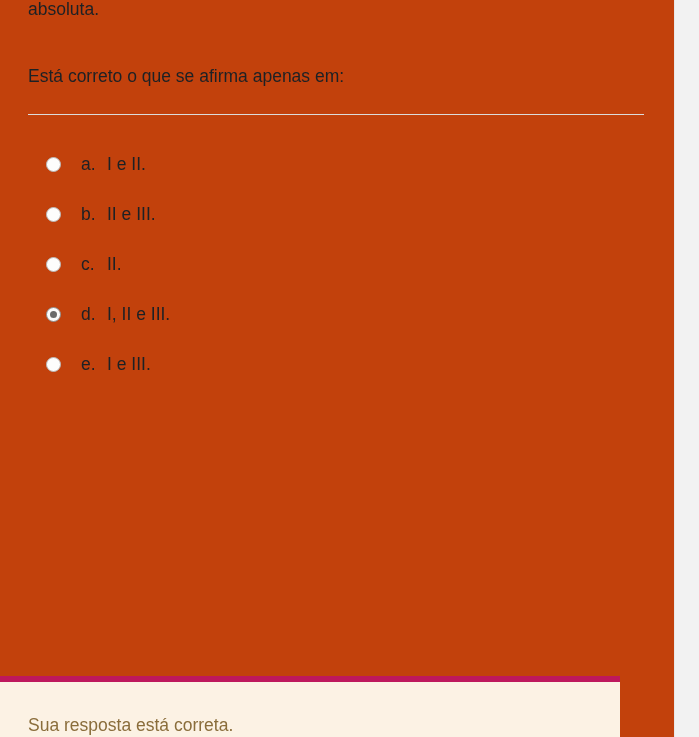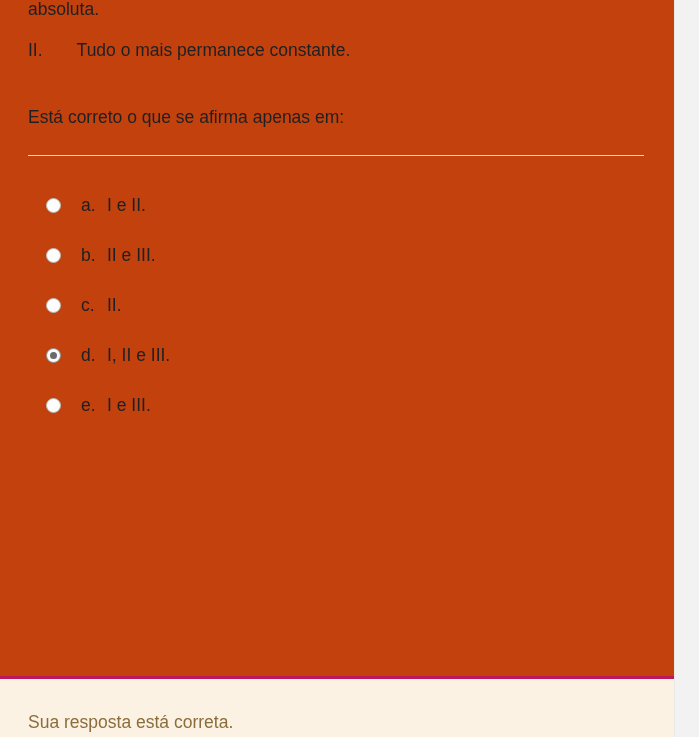--- a/index.html
+++ b/index.html
@@ -117,46 +117,43 @@
   }
   .answer-text {
     font-size: 17.5px;
     color: #1d2125;
     text-align: center;
   }
   .feedback {
     position: absolute;
     left: 0;
     top: 676px;
-    width: 674px;
+    width: 620px;
     height: 61px;
     background: #fcf2e4;
-    border-top: 3px solid #be185d;
+    border-top: 6px solid #be185d;
     box-sizing: border-box;
   }
   .feedback-text {
     position: absolute;
     left: 28px;
     top: 33px;
     font-size: 17.5px;
     color: #8a6d3b;
   }
 </style>
 </head>
 <body>
 
 <div class="page">
 
   <div class="content">
 
     <p class="qtext first">absoluta.</p>
 
-    <p class="qtext para">
-      <span class="numlabel">II.</span><span class="gap-wide"></span><span>Tudo o mais permanece constante.</span>
-    </p>
 
 
     <p class="prompt">Está correto o que se afirma apenas em:</p>
 
     <div class="divider"></div>
 
     <div class="answers">
 
       <div class="answer-row">
         <span class="radio"></span>

